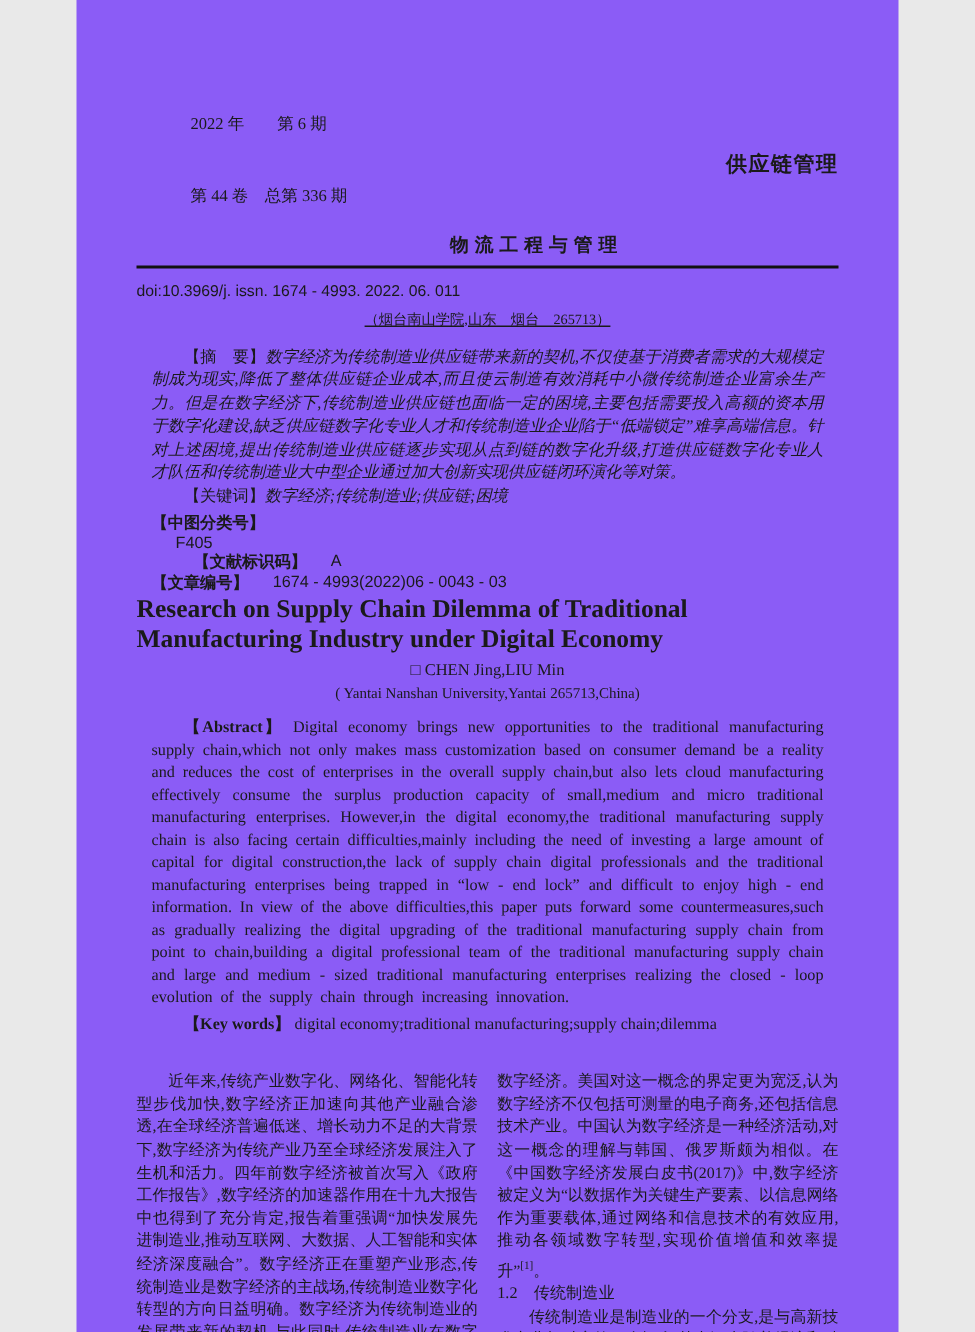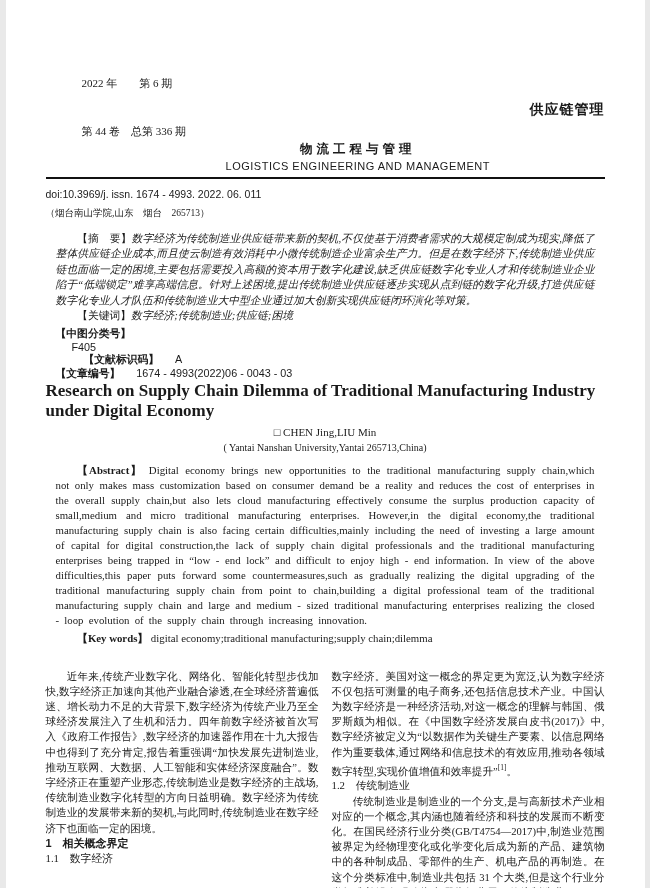--- a/index.html
+++ b/index.html
@@ -1,41 +1,41 @@
 <!DOCTYPE html>
 <html><head>
 <meta charset="utf-8">
 <style>
   html,body{margin:0;padding:0;background:#e9e9e9;}
   .page{
     position:relative;
-    width:639px;height:888px;
+    width:548px;height:888px;
     margin:0 auto;
-    background:#ffffff;
+    background:#8b5cf6;
     box-sizing:border-box;
     padding:44px 40px 0 40px;
     overflow:hidden;
     color:#1a1a1a;
     font-family:"Liberation Serif","DejaVu Serif",serif;
   }
   
   .hdr-row{display:flex;align-items:flex-end;}
   .hdr-left{margin-left:36px;font-size:11px;line-height:1.45;white-space:pre;}
   .hdr-center{flex:1;text-align:center;}
   .hdr-journal-cn{font-size:12.5px;letter-spacing:4px;font-weight:bold;}
   .hdr-journal-en{font-size:11px;letter-spacing:.5px;margin-top:2px;font-family:"Liberation Sans",sans-serif;}
   .hdr-right{font-size:14px;font-weight:bold;letter-spacing:1px;align-self:center;margin-top:4px;}
   .hdr-rule{border-bottom:2.5px solid #111;margin-top:5px;}
   .doi{font-size:10.5px;margin-top:9px;font-family:"Liberation Sans",sans-serif;}
   
   .title-cn{margin-top:14px;text-align:center;font-size:26px;font-weight:bold;
             letter-spacing:2px;font-family:"Liberation Sans",sans-serif;}
   .title-cn sup{font-size:13px;font-family:"Liberation Serif",serif;}
   .authors-cn{margin-top:11px;text-align:center;font-size:14px;letter-spacing:1px;}
-  .affil-cn{margin-top:7px;font-size:9.5px;}
+  .affil-cn{margin-top:7px;text-align:center;font-size:9.5px;text-decoration:underline;}
   
   .abs-cn{margin:11px 10px 0 10px;font-size:10.8px;line-height:15.5px;
           text-align:justify;text-indent:2em;font-style:italic;}
   .abs-cn .lbl,.kw-cn .lbl{font-style:normal;font-weight:normal;font-family:"Liberation Sans",sans-serif;}
   .kw-cn{margin:0 10px;font-size:10.8px;line-height:15.5px;text-indent:2em;font-style:italic;}
   .meta-row{margin:3px 10px 0 10px;font-size:10.8px;display:flex;text-indent:2em;flex-direction:column;}
   .meta-row .lbl{font-weight:bold;font-family:"Liberation Sans",sans-serif;text-indent:0;}
   .meta-row .val{margin-left:16px;text-indent:0;font-family:"Liberation Sans",sans-serif;}
   .meta-g2{margin-left:28px;display:flex;}
   .meta-g3{display:flex;}
@@ -61,21 +61,20 @@
 
 <div class="page">
 
   <div class="hdr-row">
     <div class="hdr-left">
       <div>2022 年　　第 6 期</div>
       <div>第 44 卷　总第 336 期</div>
     </div>
     <div class="hdr-center">
       <div class="hdr-journal-cn">物流工程与管理</div>
-      <div class="hdr-journal-en">LOGISTICS ENGINEERING AND MANAGEMENT</div>
     </div>
     <div class="hdr-right">供应链管理</div>
   </div>
   <div class="hdr-rule"></div>
   <div class="doi">doi:10.3969/j. issn. 1674 - 4993. 2022. 06. 011</div>
 
   <div class="affil-cn">（烟台南山学院,山东　烟台　265713）</div>
 
   <div class="abs-cn"><span class="lbl">【摘　要】</span><span>数字经济为传统制造业供应链带来新的契机,不仅使基于消费者需求的大规模定制成为现实,降低了整体供应链企业成本,而且使云制造有效消耗中小微传统制造企业富余生产力。但是在数字经济下,传统制造业供应链也面临一定的困境,主要包括需要投入高额的资本用于数字化建设,缺乏供应链数字化专业人才和传统制造业企业陷于“低端锁定”难享高端信息。针对上述困境,提出传统制造业供应链逐步实现从点到链的数字化升级,打造供应链数字化专业人才队伍和传统制造业大中型企业通过加大创新实现供应链闭环演化等对策。</span></div>
   <div class="kw-cn"><span class="lbl">【关键词】</span><span>数字经济;传统制造业;供应链;困境</span></div>

